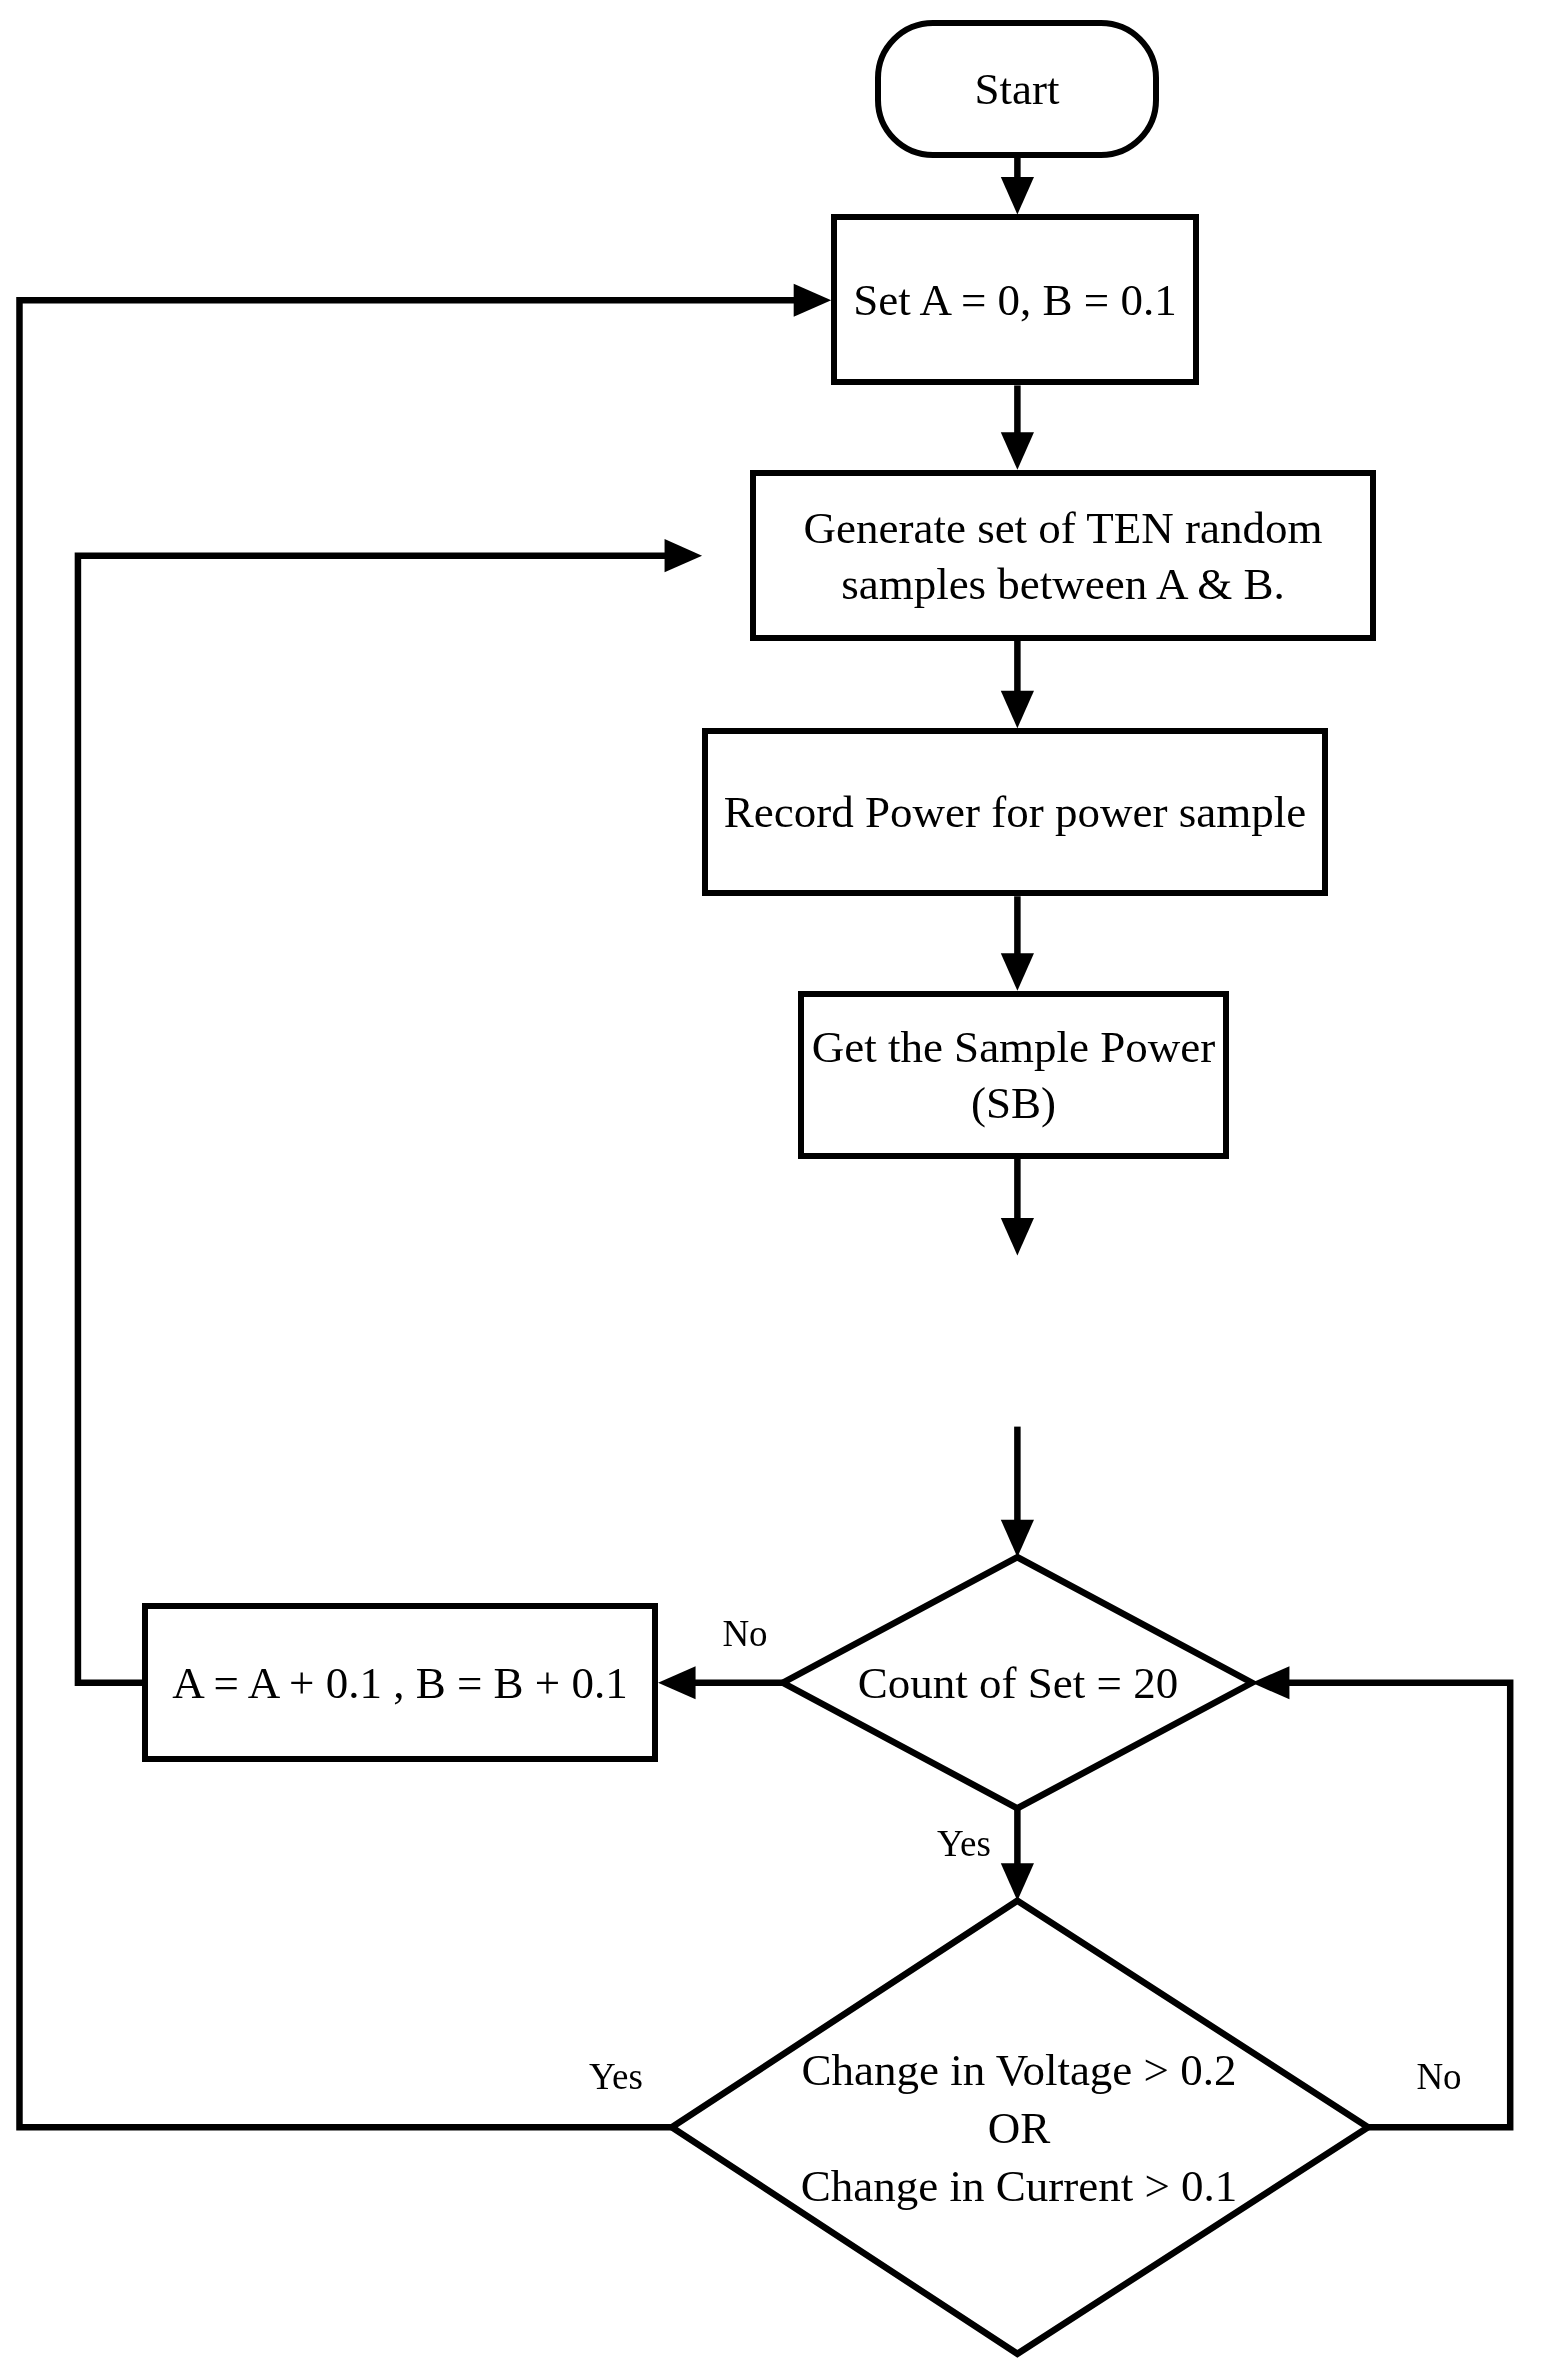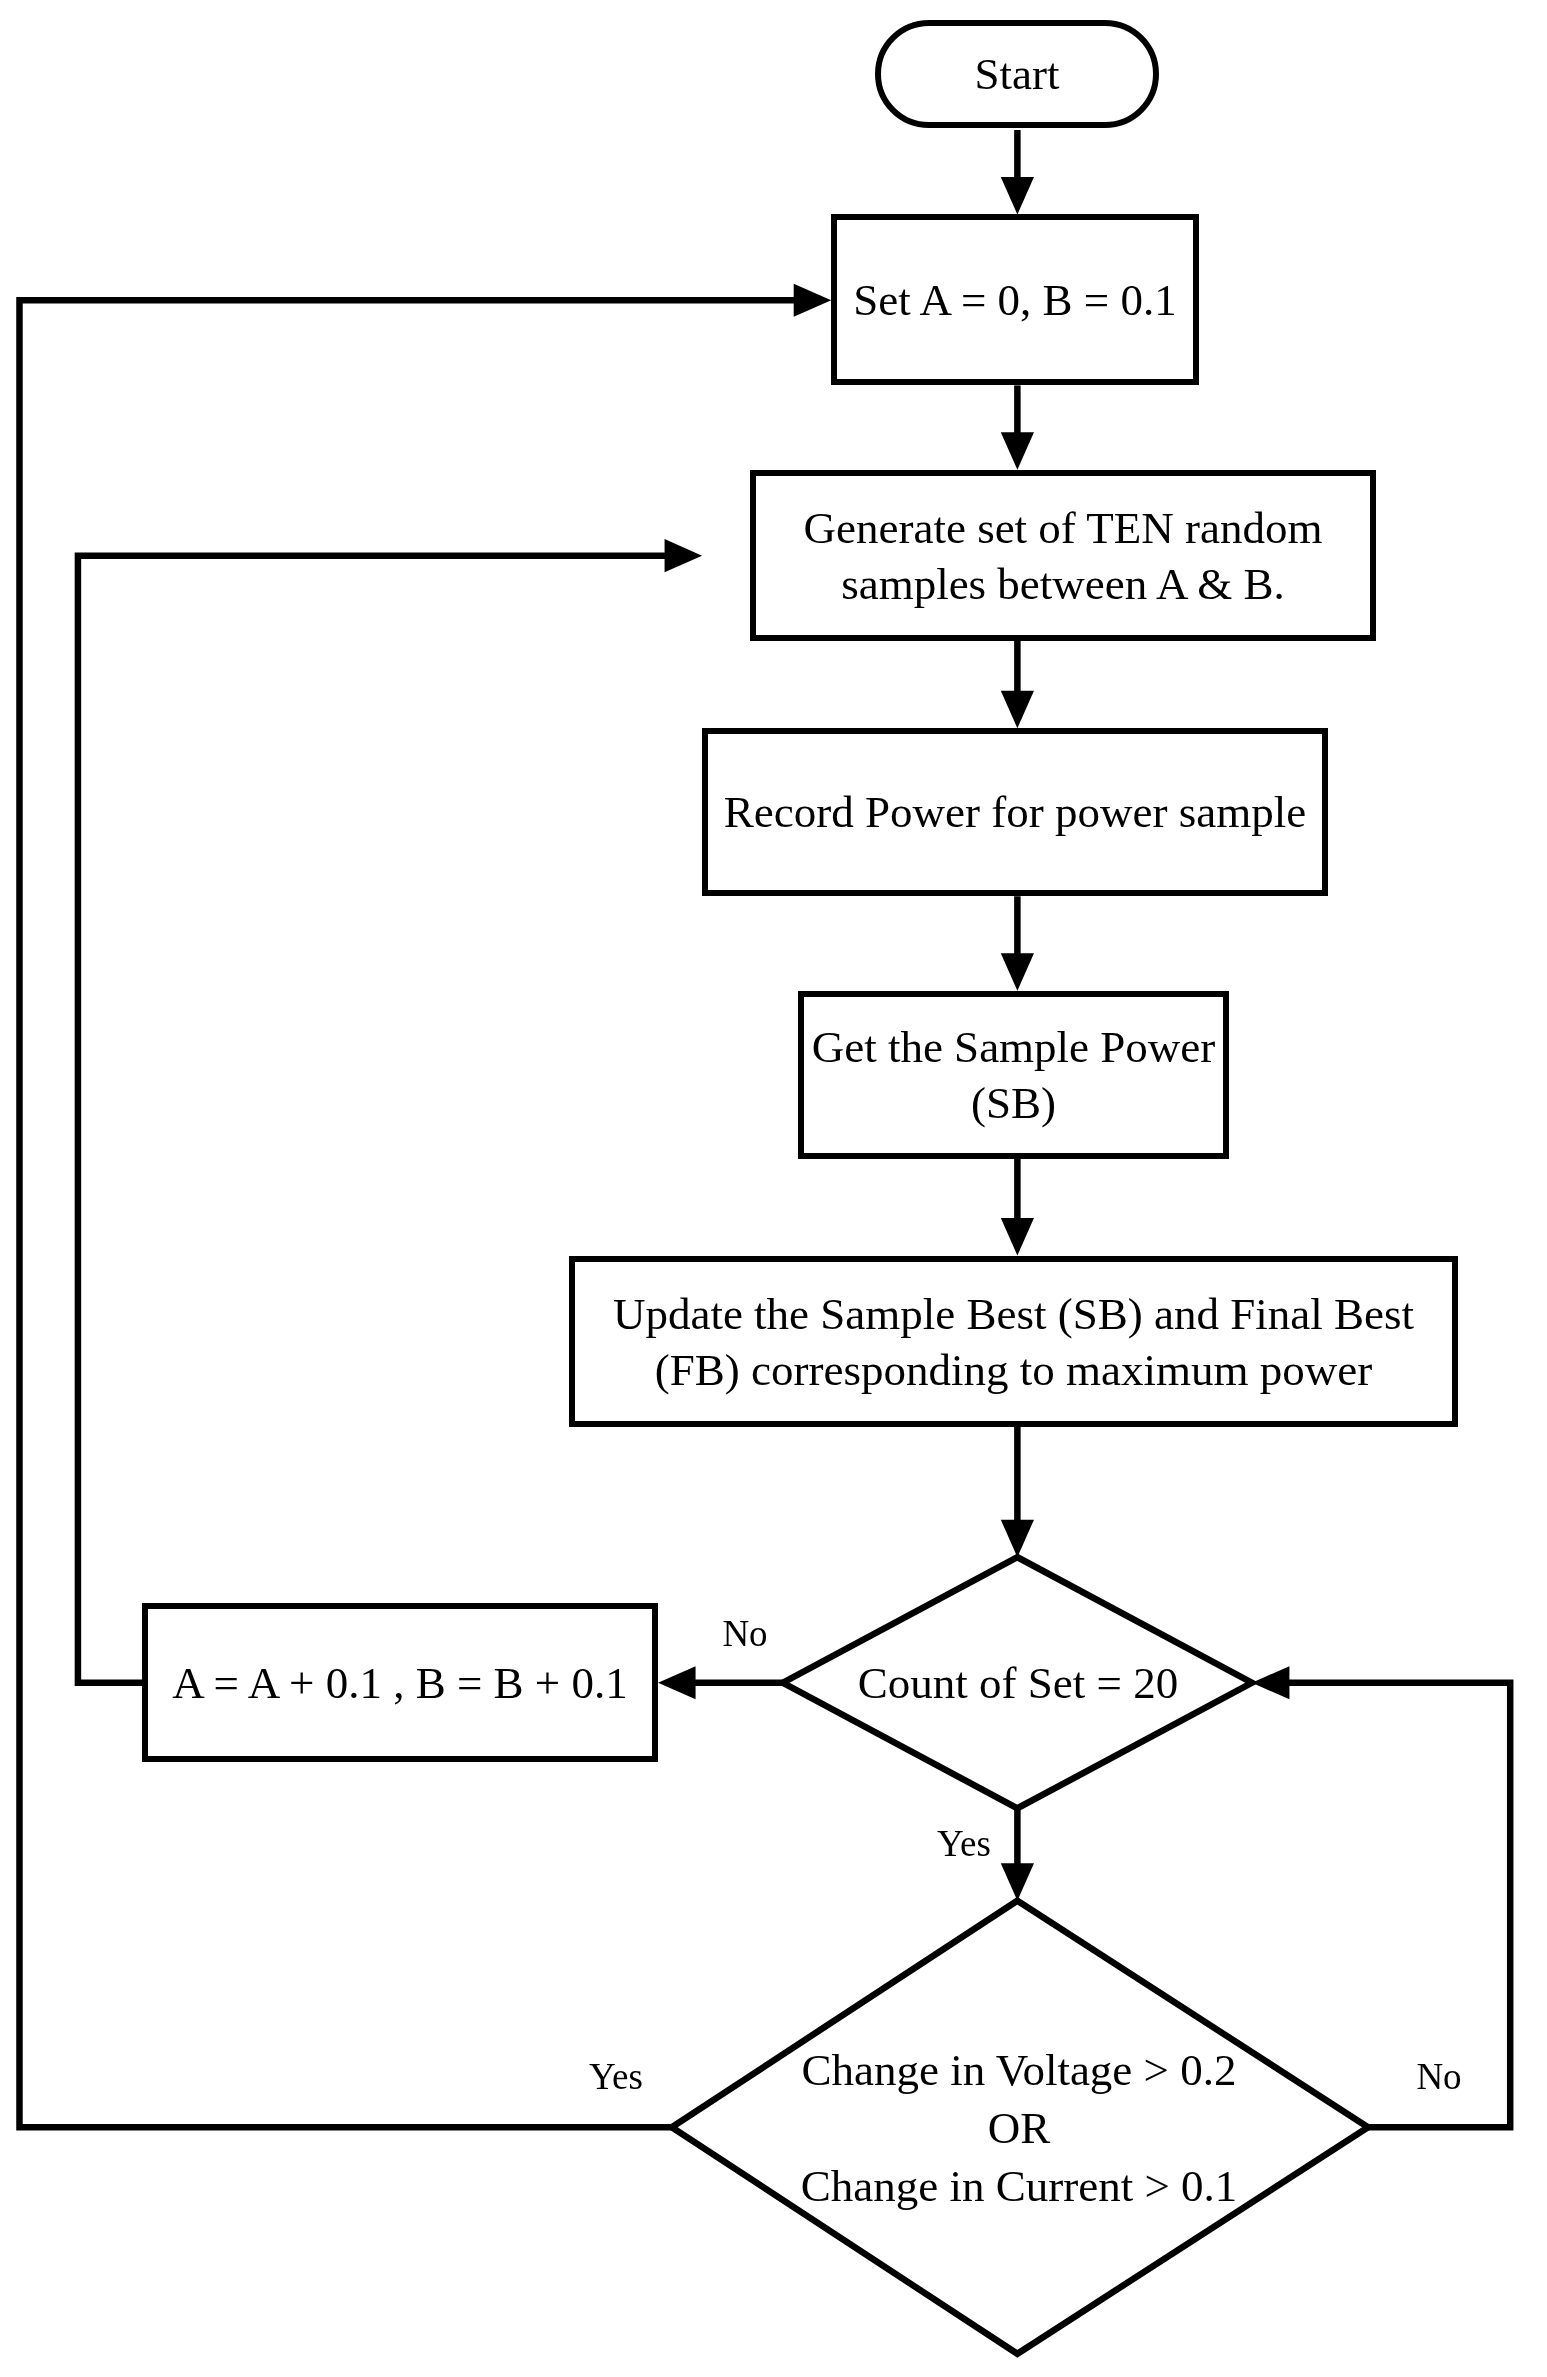--- a/index.html
+++ b/index.html
@@ -110,21 +110,21 @@
     <polyline points="931,2948 27,2948 27,416 1104,416"></polyline>
     <polygon class="head" points="1100,393 1100,439 1152,416"></polygon>
 
     <polyline points="1896,2948 2093,2948 2093,2332 1783,2332"></polyline>
     <polygon class="head" points="1787,2309 1787,2355 1735,2332"></polygon>
 
     <polygon class="diamond" points="1410,2158 1735,2332 1410,2506 1085,2332"></polygon>
     <polygon class="diamond" points="1410,2634 1896,2948 1410,3262 931,2948"></polygon>
   </svg>
 
-  <div class="node terminal" style="left:875px; top:20px; width:284px; height:108px;">
+  <div class="node terminal" style="left:875px; top:20px; width:284px; height:138px;">
     <span>Start</span>
   </div>
 
   <div class="node" style="left:831px; top:214px; width:368px; height:171px;">
     <span>Set A = 0, B = 0.1</span>
   </div>
 
   <div class="node" style="left:702px; top:470px; width:626px; height:171px;margin-left:48px;">
     <span>Generate set of TEN random
 samples between A &amp; B.</span>
@@ -132,24 +132,20 @@
 
   <div class="node" style="left:702px; top:728px; width:626px; height:168px;">
     <span>Record Power for power sample</span>
   </div>
 
   <div class="node" style="left:798px; top:991px; width:431px; height:168px;">
     <span>Get the Sample Power
 (SB)</span>
   </div>
 
-  <div class="node" style="left:569px; top:1256px; width:889px; height:171px;">
-    <span>Update the Sample Best (SB) and Final Best
-(FB) corresponding to maximum power</span>
-  </div>
 
   <div class="node" style="left:142px; top:1603px; width:516px; height:159px;">
     <span>A = A + 0.1 , B = B + 0.1</span>
   </div>
 
   <div class="diamond-label" style="left:1018px; top:1683px;">Count of Set = 20</div>
 
   <div class="diamond-label" style="left:1019px; top:2128px;text-align:center;">Change in Voltage &gt; 0.2
 OR
 Change in Current &gt; 0.1</div>

